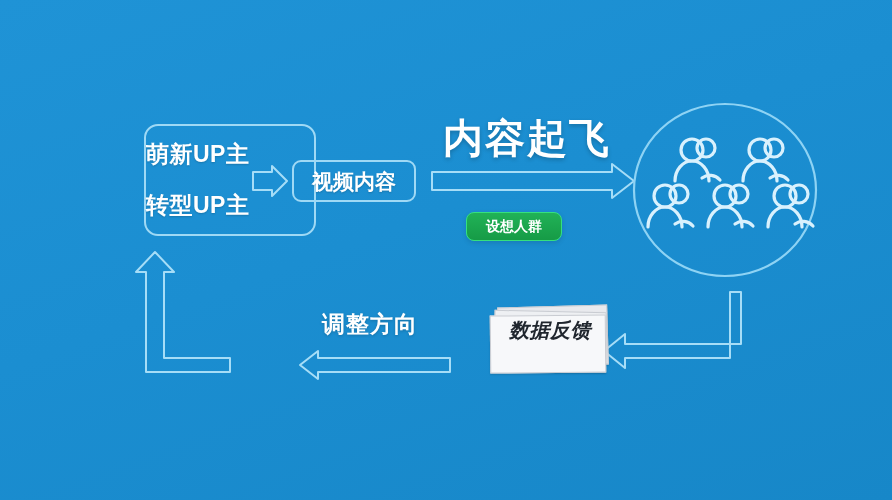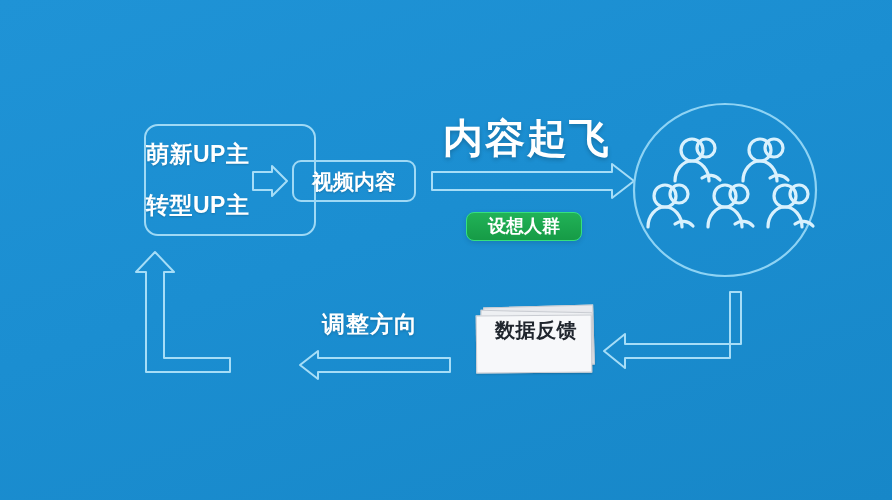--- a/index.html
+++ b/index.html
@@ -98,23 +98,23 @@
     left: 306px;
     top: 212px;
     width: 96px;
     height: 29px;
     font-size: 15px;
     font-weight: bold;
   }
   #badge-audience {
     left: 466px;
     top: 212px;
-    width: 116px;
+    width: 96px;
     height: 29px;
-    font-size: 18px;
+    font-size: 14px;
     font-weight: bold;
   }
   #badge-ip {
     left: 182px;
     top: 287px;
     width: 88px;
     height: 59px;
     font-size: 14px;
     font-weight: bold;
     border-radius: 11px;
@@ -145,24 +145,25 @@
     font-weight: bold;
     letter-spacing: 1px;
     line-height: 1;
     white-space: nowrap;
     text-shadow: 0 1px 3px rgba(0,0,0,0.2);
   }
 
   
   .paper-stack {
     position: absolute;
-    left: 474px;
+    left: 488px;
     top: 306px;
     width: 124px;
     height: 70px;
+    font-style: italic;
   }
   .sheet {
     position: absolute;
     background: #f4f5f7;
     border: 1px solid #c9ccd2;
     box-shadow: 0 1px 2px rgba(0,0,0,0.18);
   }
   .sheet.s1 { left: 10px; top: 0px;  width: 108px; height: 58px; transform: rotate(-1.6deg); background:#e9eaee; }
   .sheet.s2 { left: 6px;  top: 5px;  width: 110px; height: 58px; transform: rotate(1.2deg);  background:#eef0f3; }
   .sheet.s3 { left: 2px;  top: 9px;  width: 114px; height: 56px; transform: rotate(-0.6deg); background:#f7f8fa; }

